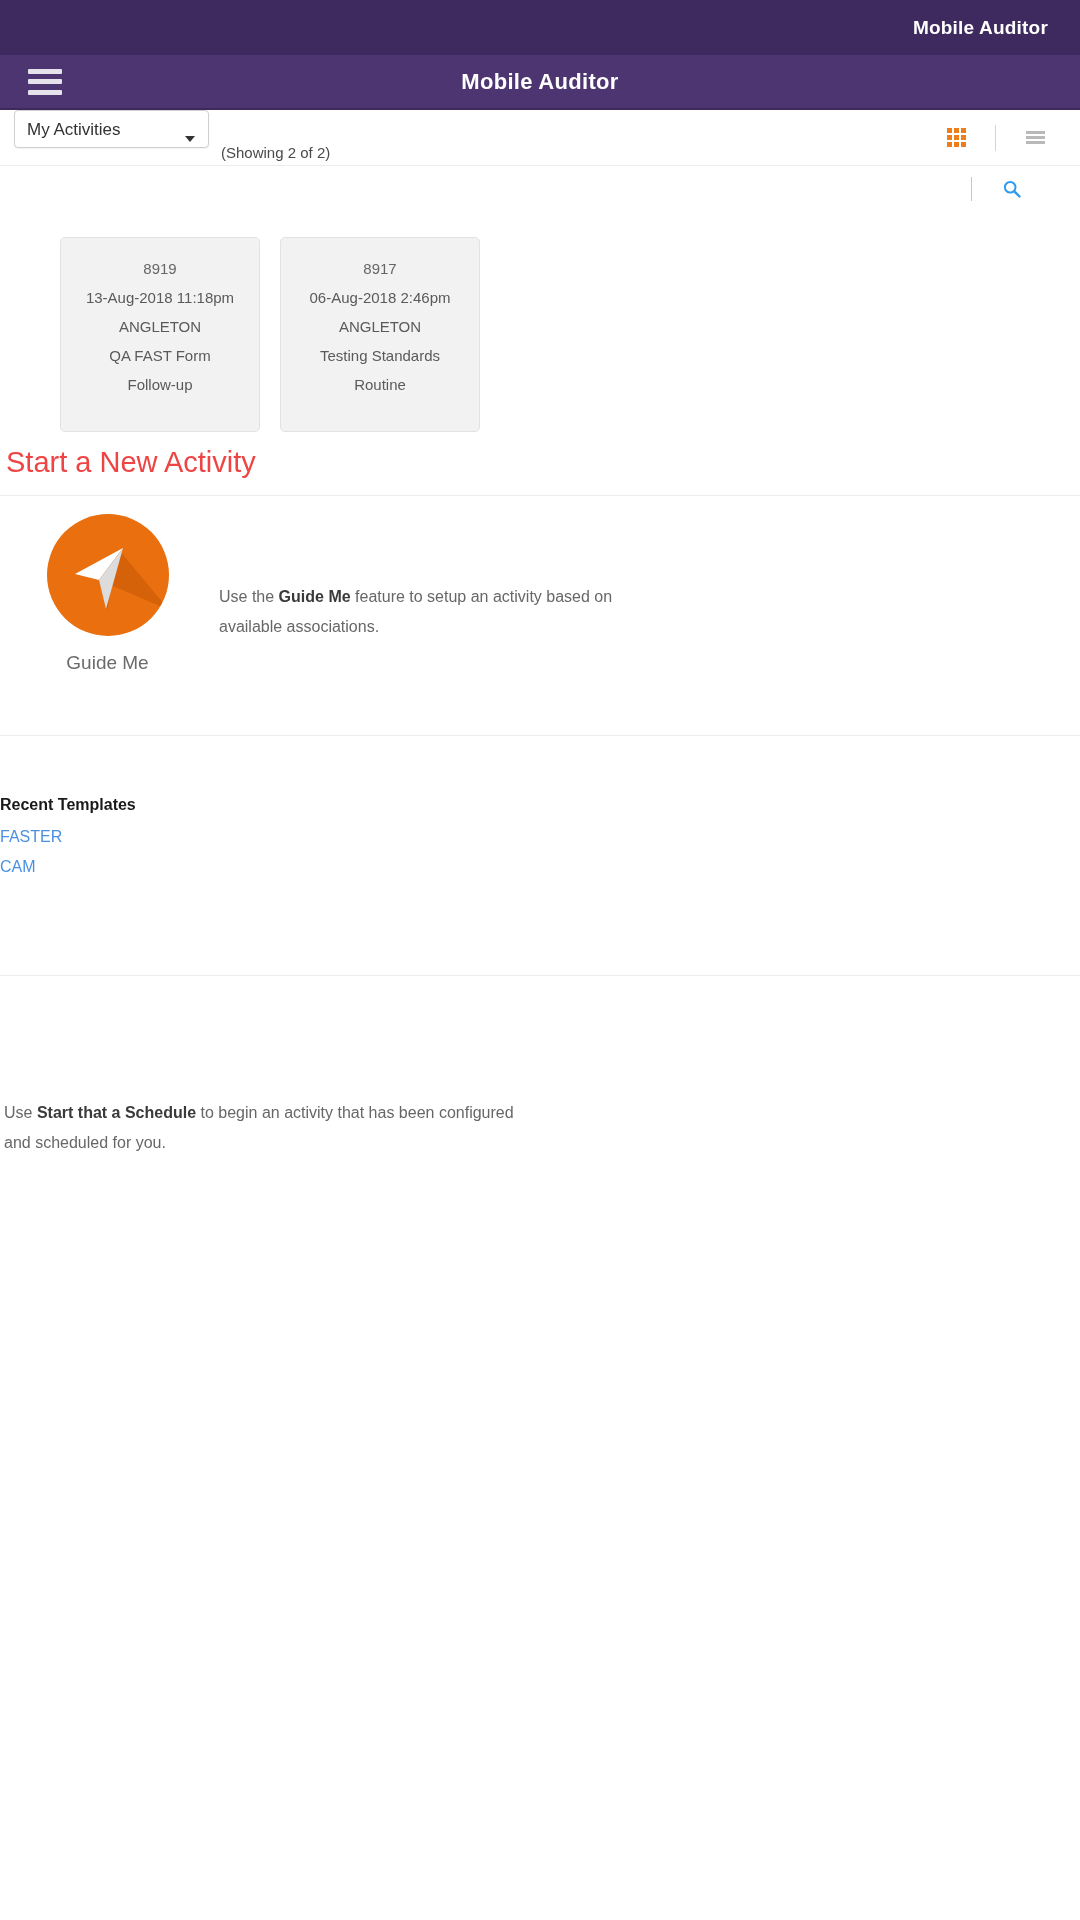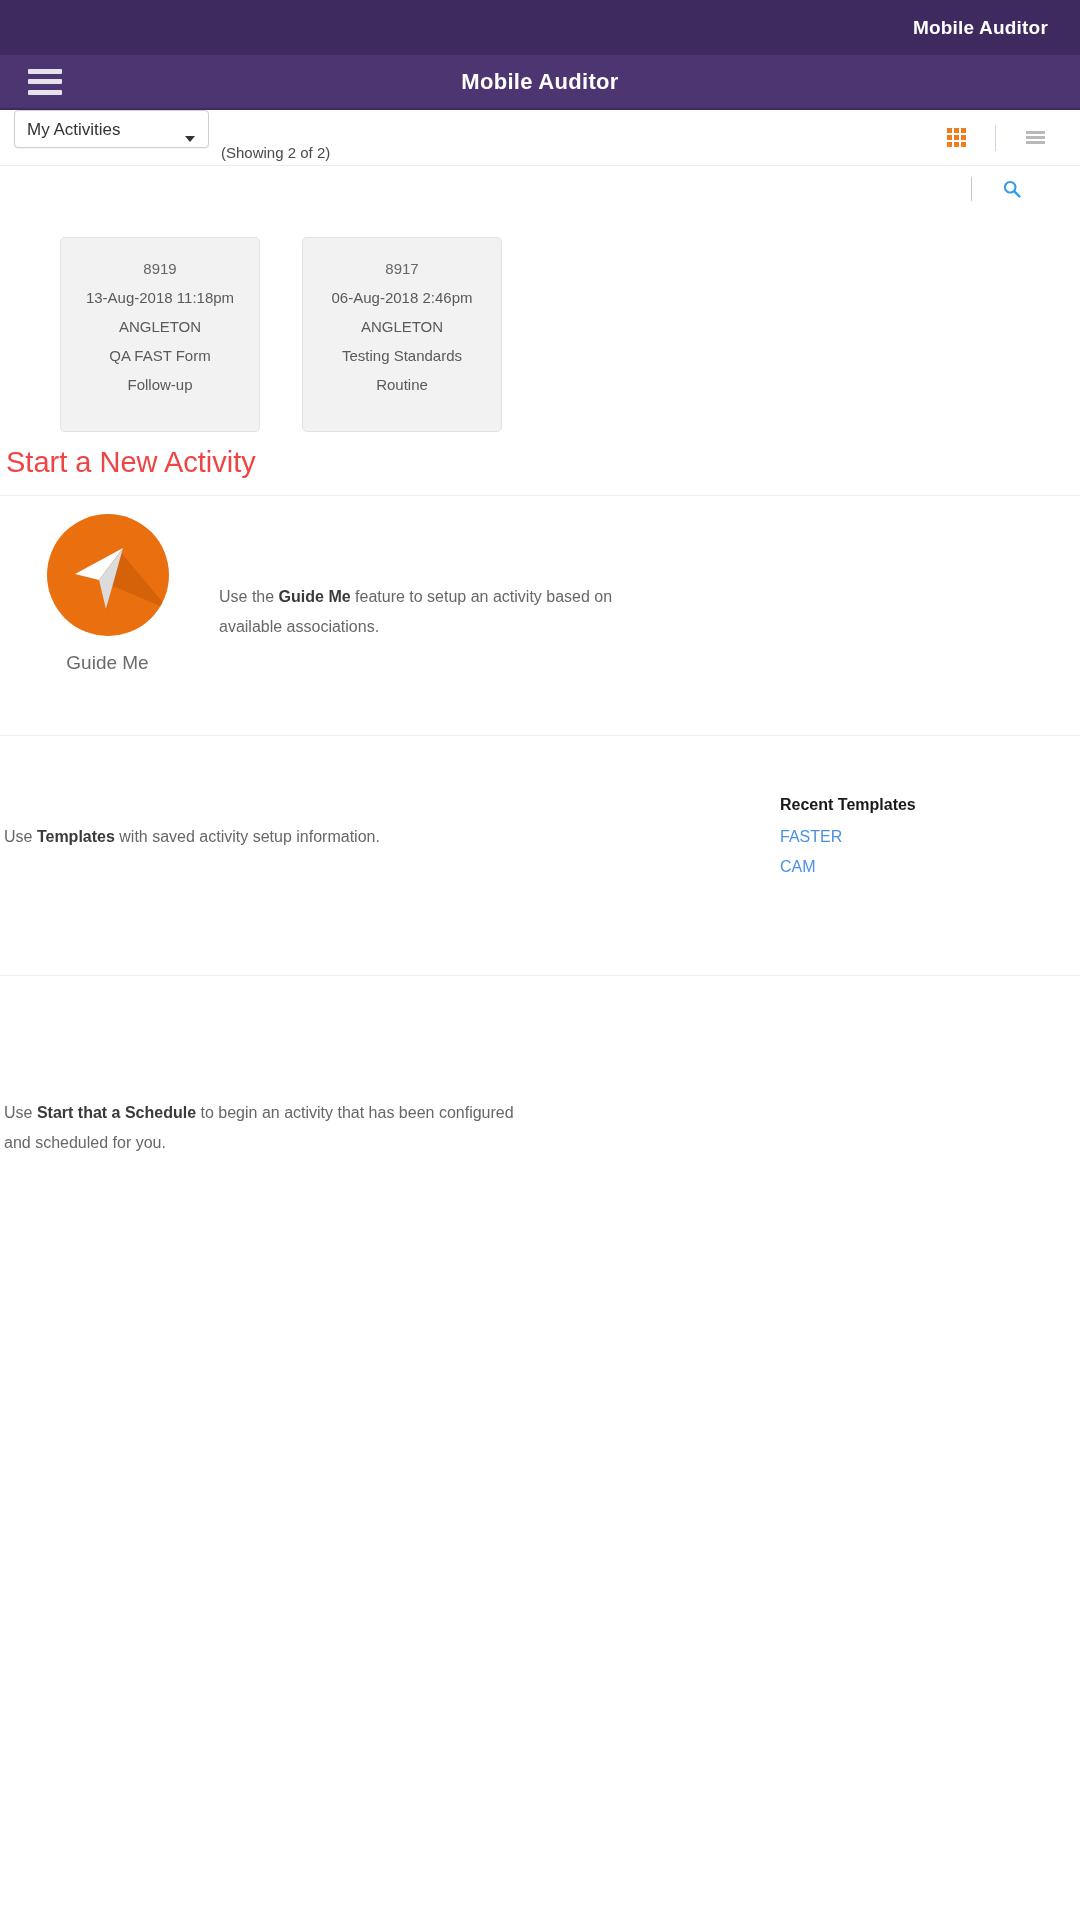--- a/index.html
+++ b/index.html
@@ -156,21 +156,21 @@
     height: 24px;
     background: #c6c6c6;
     margin-right: 30px;
   }
   .search-icon { cursor: pointer; display: flex; align-items: center; }
 
   
   .cards-area {
     padding: 25px 0 0 60px;
     display: flex;
-    gap: 42px;
+    gap: 20px;
     min-height: 215px;
   }
   .activity-card {
     width: 200px;
     height: 195px;
     background: #f2f2f2;
     border: 1px solid #e2e2e2;
     border-radius: 5px;
     padding-top: 16px;
     text-align: center;
@@ -360,23 +360,20 @@
     </div>
     <div class="icon-label">Guide Me</div>
   </div>
   <div class="desc-col">
     <span>Use the </span><b>Guide Me</b><span> feature to setup an activity based on available associations.</span>
   </div>
   <div class="filler"></div>
 </div>
 
 <div class="action-row">
-  <div class="desc-col">
-    <span>Use </span><b>Templates</b><span> with saved activity setup information.</span>
-  </div>
   <div class="recent-col">
     <div class="recent-title">Recent Templates</div>
     <a class="recent-link">FASTER</a>
     <a class="recent-link">CAM</a>
   </div>
 </div>
 
 <div class="action-row last">
   <div class="desc-col sched">
     <span>Use </span><b>Start that a Schedule</b><span> to begin an activity that has been configured and scheduled for you.</span>

